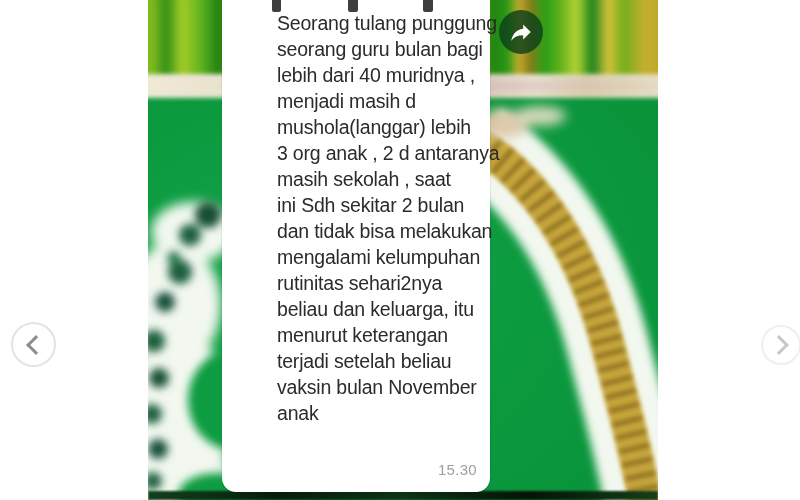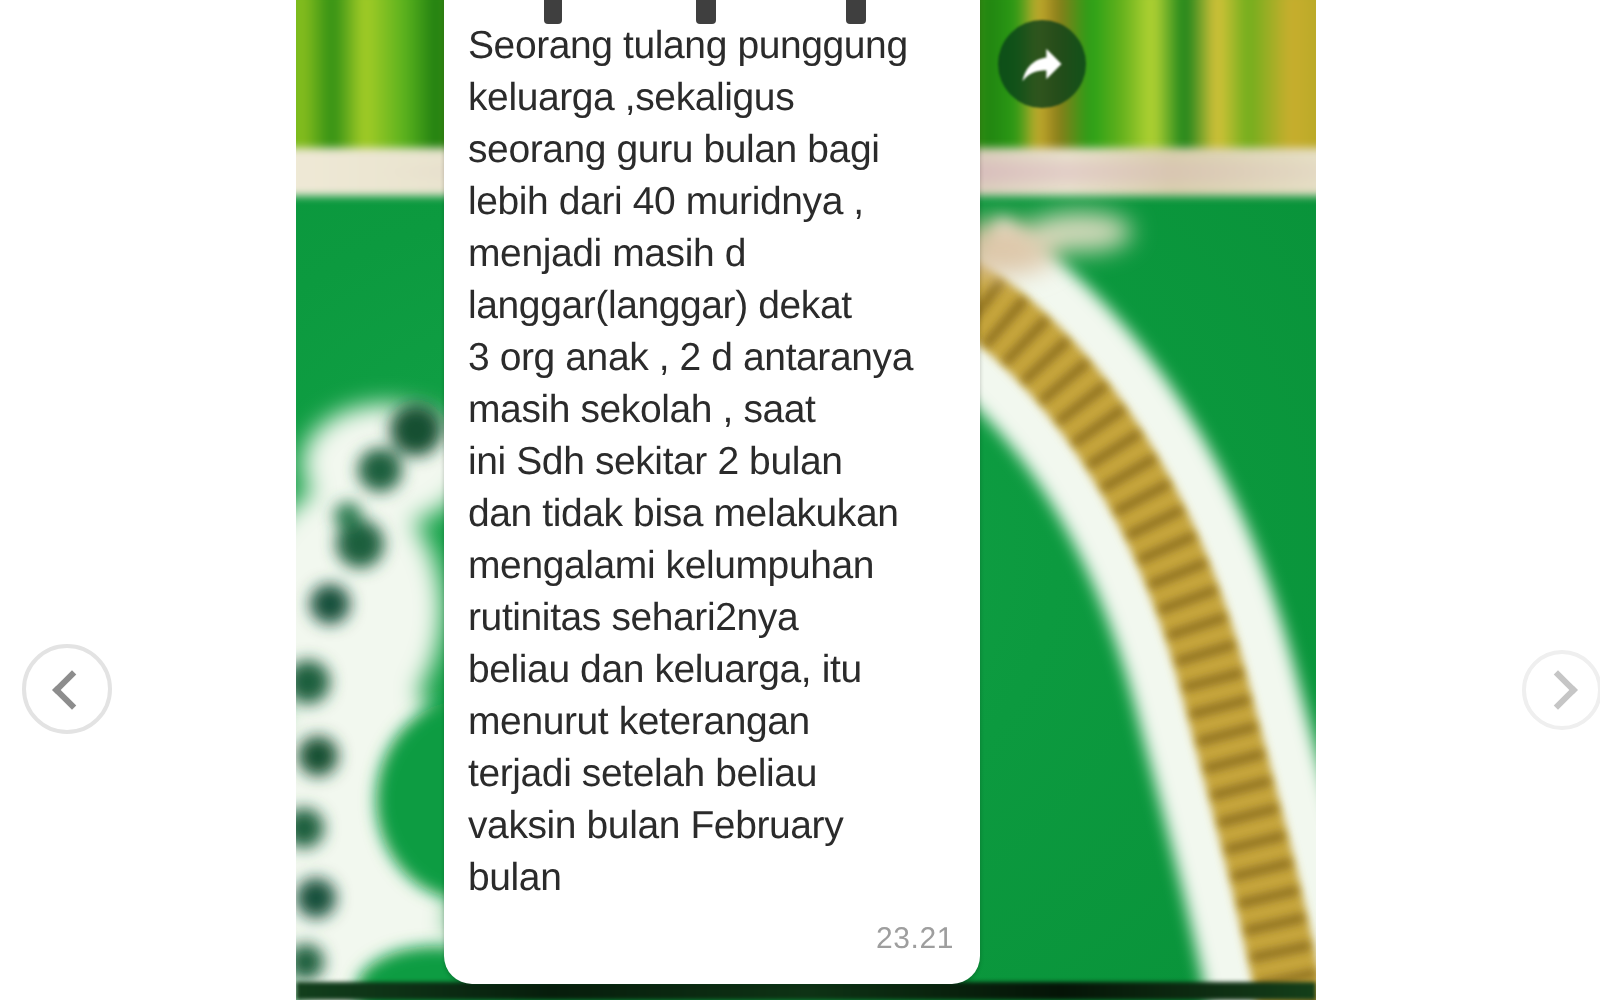--- a/index.html
+++ b/index.html
@@ -42,21 +42,21 @@
   .fwd-circle{position:absolute;left:351px;top:10px;width:44px;height:44px;border-radius:50%;
          background:rgba(8,62,25,.78);filter:blur(.6px);
          display:flex;align-items:center;justify-content:center;}
   .fwd-circle svg{width:26px;height:26px;fill:#ffffff;filter:none;}
 
   
   .bubble{position:absolute;left:222px;top:-16px;width:268px;height:508px;background:#ffffff;
           border-radius:14px;box-shadow:0 1px 2px rgba(0,0,0,.22);z-index:5;
           padding:26px 12px 0 12px;box-sizing:border-box;}
   .msg-line{font-size:19.5px;line-height:26px;color:#2b2b2b;white-space:pre;
-            letter-spacing:-0.2px;}
+            letter-spacing:-0.2px;margin-left:43px;}
   .msg-line .b{font-weight:400;}
   .time{position:absolute;right:13px;bottom:14px;font-size:15px;color:#9e9e9e;
         letter-spacing:.3px;}
 
   
   .remnant{position:absolute;top:0;width:9px;height:12px;background:#3f3f3f;
            border-radius:0 0 2px 2px;z-index:6;}
   .r1{left:272px;} .r2{left:348px;width:10px;} .r3{left:423px;width:10px;}
 </style>
 </head>
@@ -124,38 +124,37 @@
       <g transform="translate(24,0) scale(-1,1)">
         <path d="M10 9V5l-7 7 7 7v-4.1c5 0 8.5 1.6 11 5.1-1-5-4-10-11-11z"></path>
       </g>
     </svg>
   </div>
 </div>
 
 <div class="bubble">
   <div>
       <div class="msg-line"><span>Seorang tulang punggung</span></div>
-      <div class="msg-line"><span>keluarga ,sekaligus</span></div>
       <div class="msg-line"><span>seorang guru bulan bagi</span></div>
       <div class="msg-line"><span>lebih dari 40 muridnya ,</span></div>
       <div class="msg-line"><span>menjadi masih d</span></div>
-      <div class="msg-line"><span>langgar(langgar) dekat</span></div>
+      <div class="msg-line"><span>mushola(langgar) lebih</span></div>
       <div class="msg-line"><span>3 org anak , 2 d antaranya</span></div>
       <div class="msg-line"><span>masih sekolah , saat</span></div>
       <div class="msg-line"><span>ini Sdh sekitar 2 bulan</span></div>
       <div class="msg-line"><span>dan tidak bisa melakukan</span></div>
       <div class="msg-line"><span>mengalami kelumpuhan</span></div>
       <div class="msg-line"><span>rutinitas sehari2nya</span></div>
       <div class="msg-line"><span>beliau dan keluarga, itu</span></div>
       <div class="msg-line"><span>menurut keterangan</span></div>
       <div class="msg-line"><span>terjadi setelah beliau</span></div>
-      <div class="msg-line"><span class="b">vaks</span><span>in bulan February</span></div>
-      <div class="msg-line"><span>bulan</span></div>
+      <div class="msg-line"><span class="b">vaks</span><span>in bulan November</span></div>
+      <div class="msg-line"><span>anak</span></div>
     </div>
-  <div class="time">23.21</div>
+  <div class="time">15.30</div>
 </div>
 
 <div class="remnant r1"></div>
 <div class="remnant r2"></div>
 <div class="remnant r3"></div>
 
 <div class="nav-btn nav-prev">
   <span class="chev chev-left"></span>
 </div>
 <div class="nav-btn nav-next">

